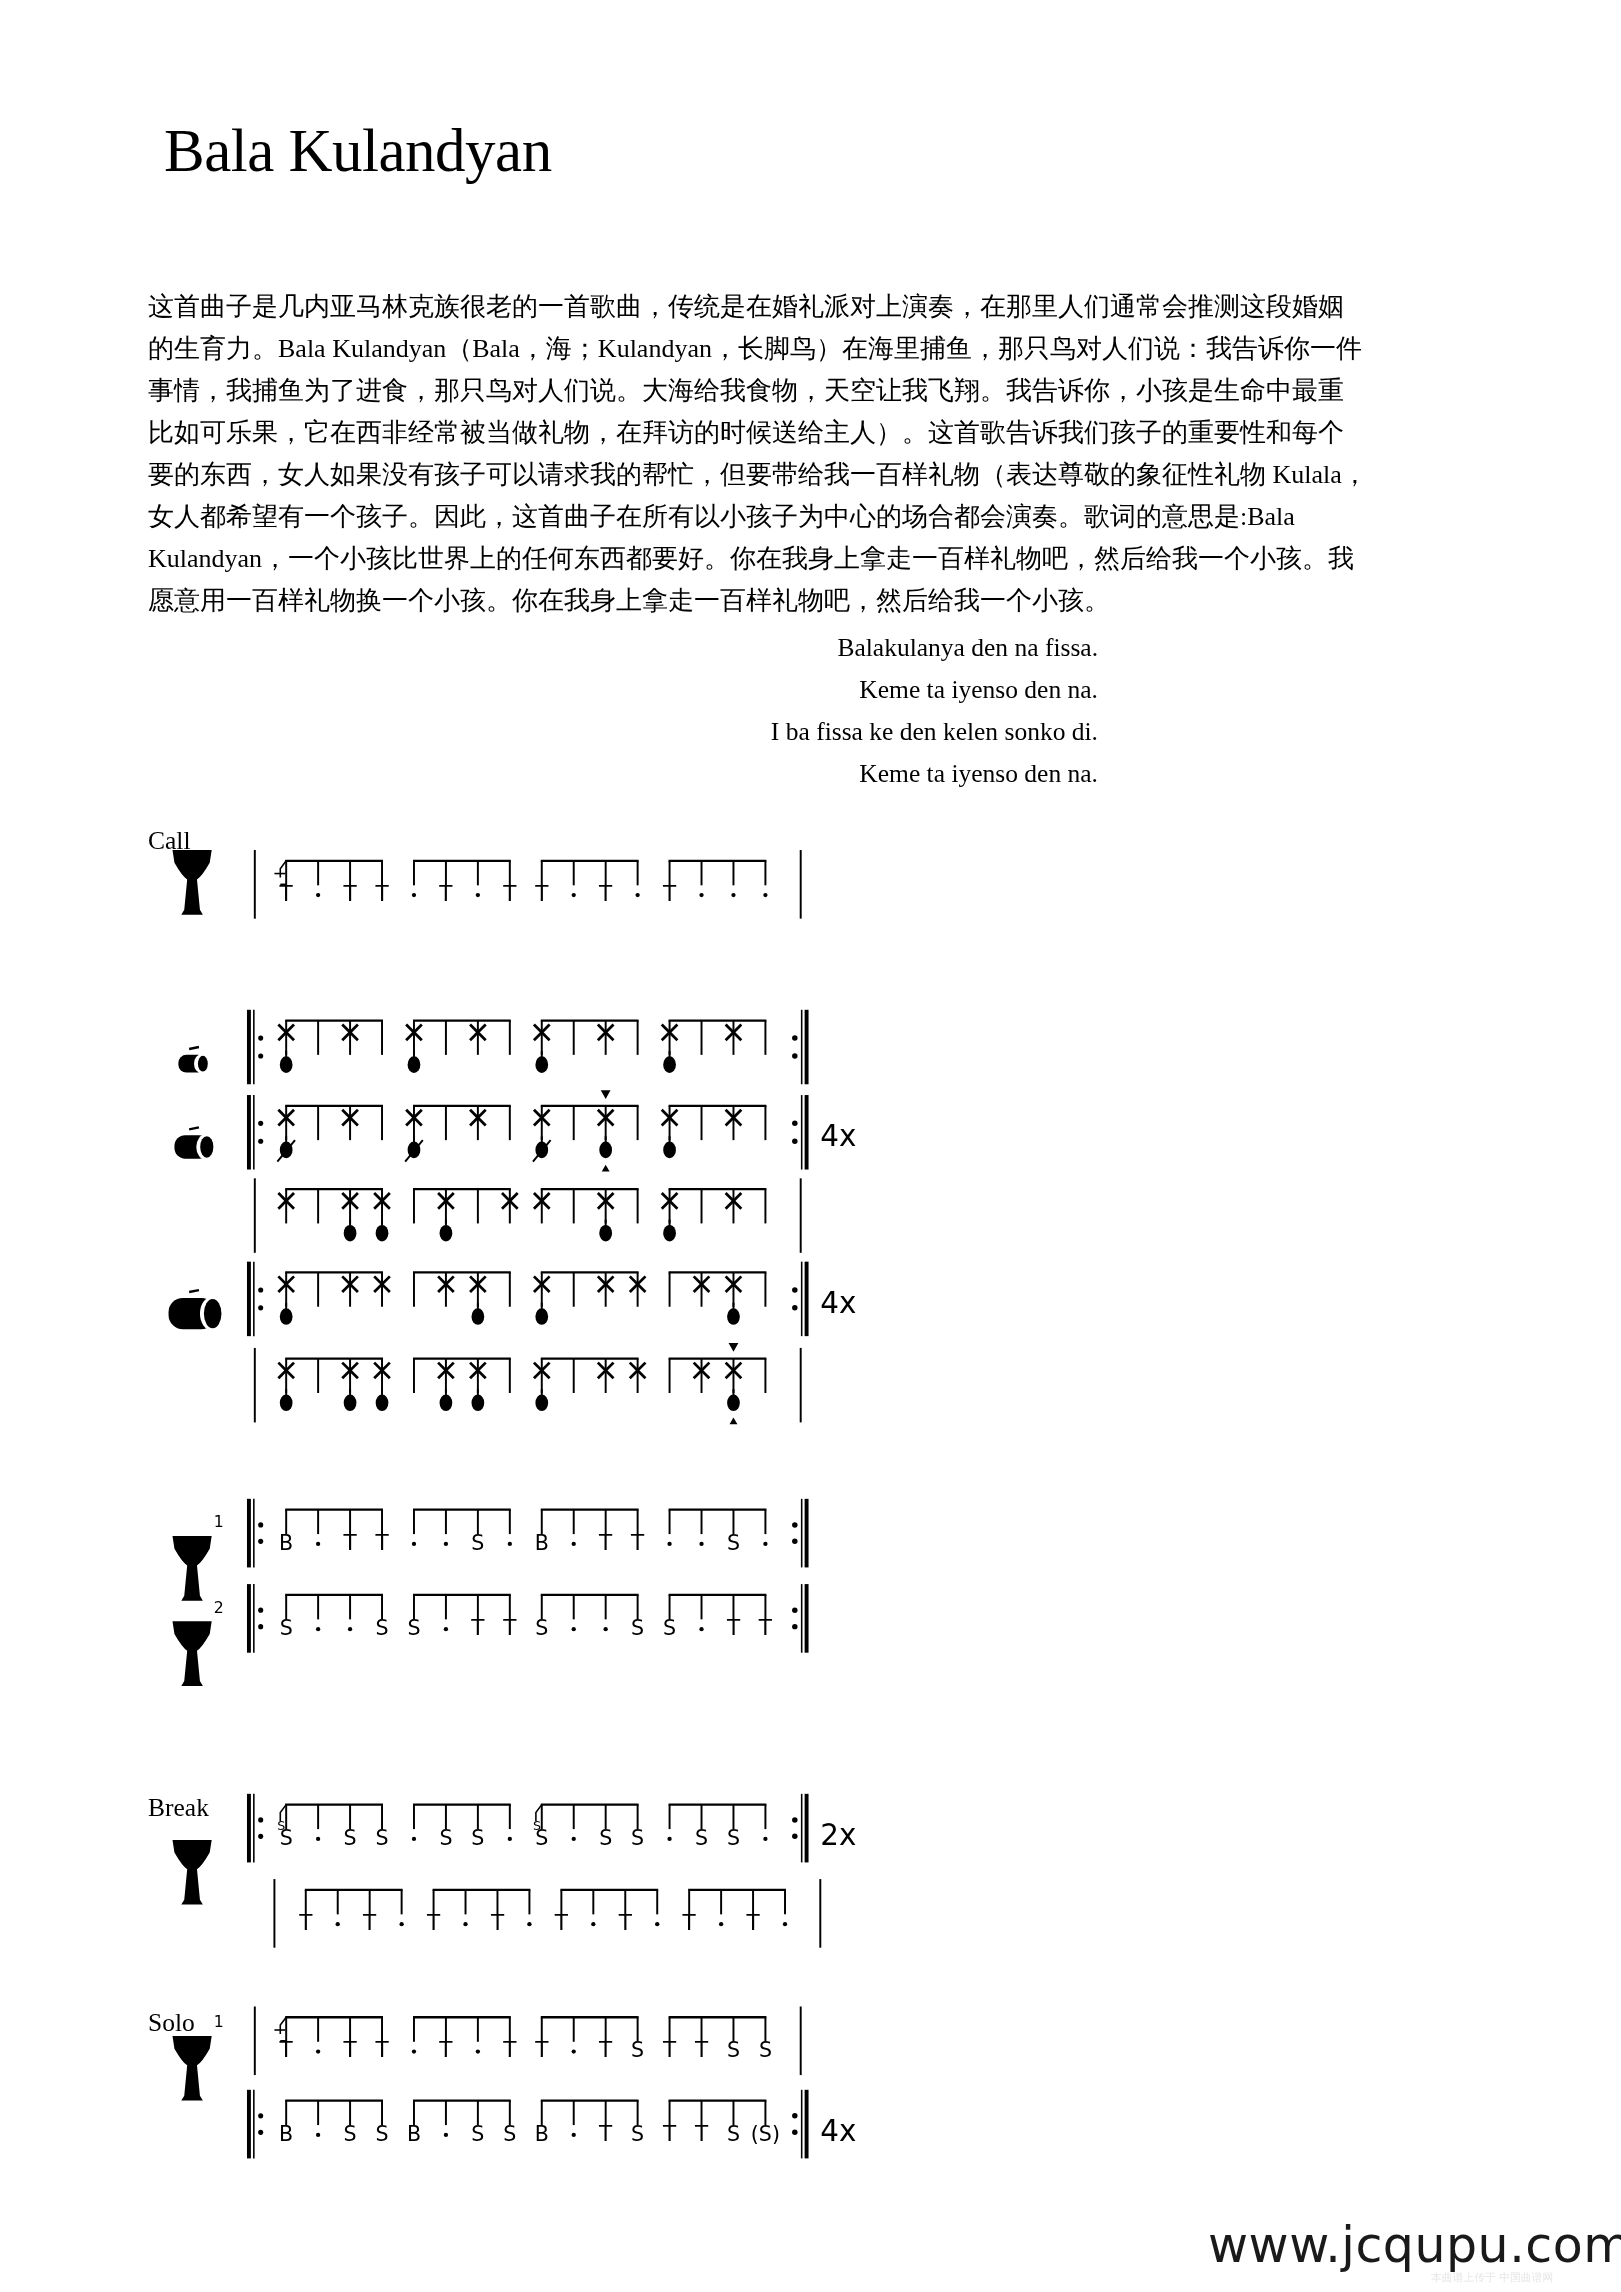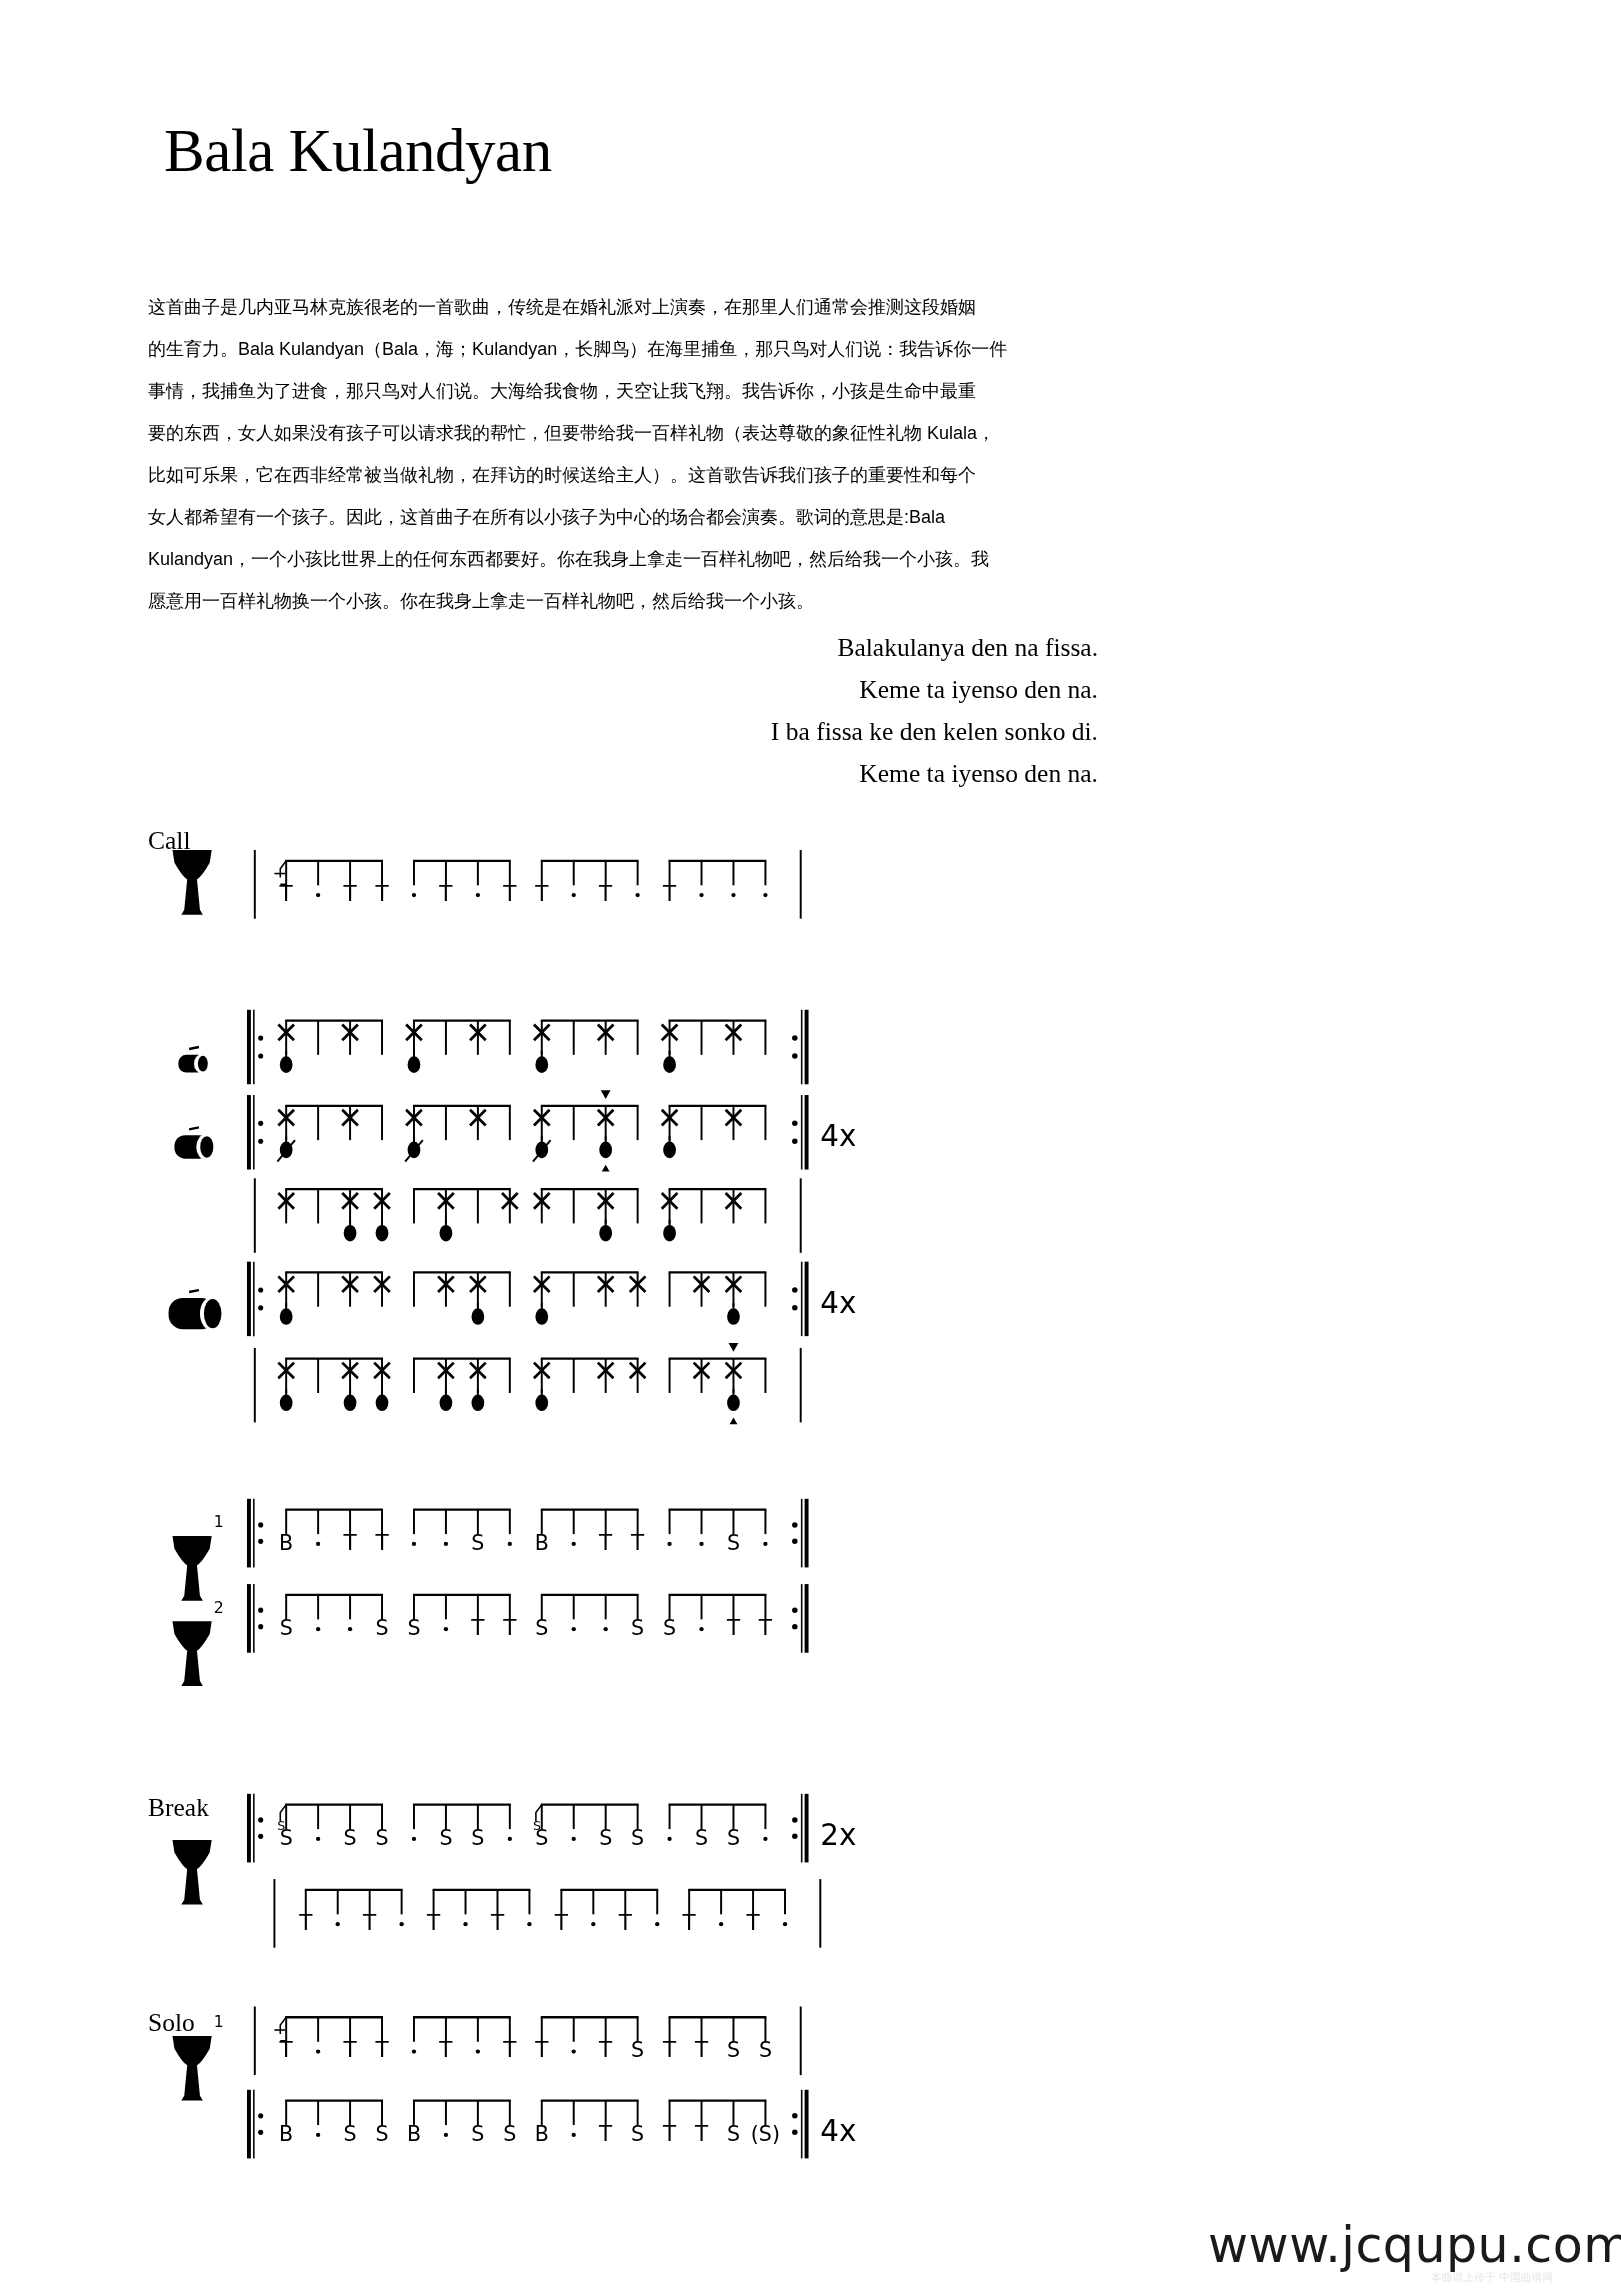--- a/index.html
+++ b/index.html
@@ -1,43 +1,43 @@
 <!DOCTYPE html>
 <html><head>
 <meta charset="utf-8">
 <style>
   html, body { margin:0; padding:0; background:#ffffff; }
   body { width:1621px; height:2293px; position:relative; overflow:hidden;
          font-family:"Liberation Serif","DejaVu Serif",serif; color:#000; }
   .title { position:absolute; left:164px; top:120px; font-size:61px; line-height:1;
            font-family:"Liberation Serif",serif; letter-spacing:-0.5px;text-align:center; }
-  .para { position:absolute; left:148px; top:286px; width:1343px; font-size:18px;
-          line-height:42px; font-family:Liberation Sans, sans-serif; }
+  .para { position:absolute; left:148px; top:286px; width:1343px; font-size:26px;
+          line-height:42px; font-family:Liberation Serif, serif; }
   .para div { white-space:nowrap; }
   .lyrics { position:absolute; left:549px; top:627px; width:549px; text-align:right;
             font-size:25.5px; line-height:42px; font-family:"Liberation Serif",serif; }
   .section-label { position:absolute; left:148px; font-size:25.5px;
                    font-family:"Liberation Serif",serif;margin-top:22px; }
   svg.notation { position:absolute; left:0; top:0; }
   .watermark { position:absolute; left:1208px; top:2217px; font-size:49px;
                font-family:"DejaVu Sans","Liberation Sans",sans-serif; color:#1a1a1a; letter-spacing:0.5px; }
   .watermark-sub { position:absolute; left:1431px; top:2271px; font-size:10.8px; color:#e6e6e6;
                    font-family:"DejaVu Sans",sans-serif; }
 </style>
 </head>
 <body>
 
 <div class="title">Bala Kulandyan</div>
 
 <div class="para">
   <div>这首曲子是几内亚马林克族很老的一首歌曲，传统是在婚礼派对上演奏，在那里人们通常会推测这段婚姻</div>
   <div>的生育力。Bala Kulandyan（Bala，海；Kulandyan，长脚鸟）在海里捕鱼，那只鸟对人们说：我告诉你一件</div>
   <div>事情，我捕鱼为了进食，那只鸟对人们说。大海给我食物，天空让我飞翔。我告诉你，小孩是生命中最重</div>
+  <div>比如可乐果，它在西非经常被当做礼物，在拜访的时候送给主人）。这首歌告诉我们孩子的重要性和每个</div>
   <div>要的东西，女人如果没有孩子可以请求我的帮忙，但要带给我一百样礼物（表达尊敬的象征性礼物 Kulala，</div>
-  <div>比如可乐果，它在西非经常被当做礼物，在拜访的时候送给主人）。这首歌告诉我们孩子的重要性和每个</div>
   <div>女人都希望有一个孩子。因此，这首曲子在所有以小孩子为中心的场合都会演奏。歌词的意思是:Bala</div>
   <div>Kulandyan，一个小孩比世界上的任何东西都要好。你在我身上拿走一百样礼物吧，然后给我一个小孩。我</div>
   <div>愿意用一百样礼物换一个小孩。你在我身上拿走一百样礼物吧，然后给我一个小孩。</div>
 </div>
 
 <div class="lyrics">
   <div>Balakulanya den na fissa.</div>
   <div>Keme ta iyenso den na.</div>
   <div>I ba fissa ke den kelen sonko di.</div>
   <div>Keme ta iyenso den na.</div>

